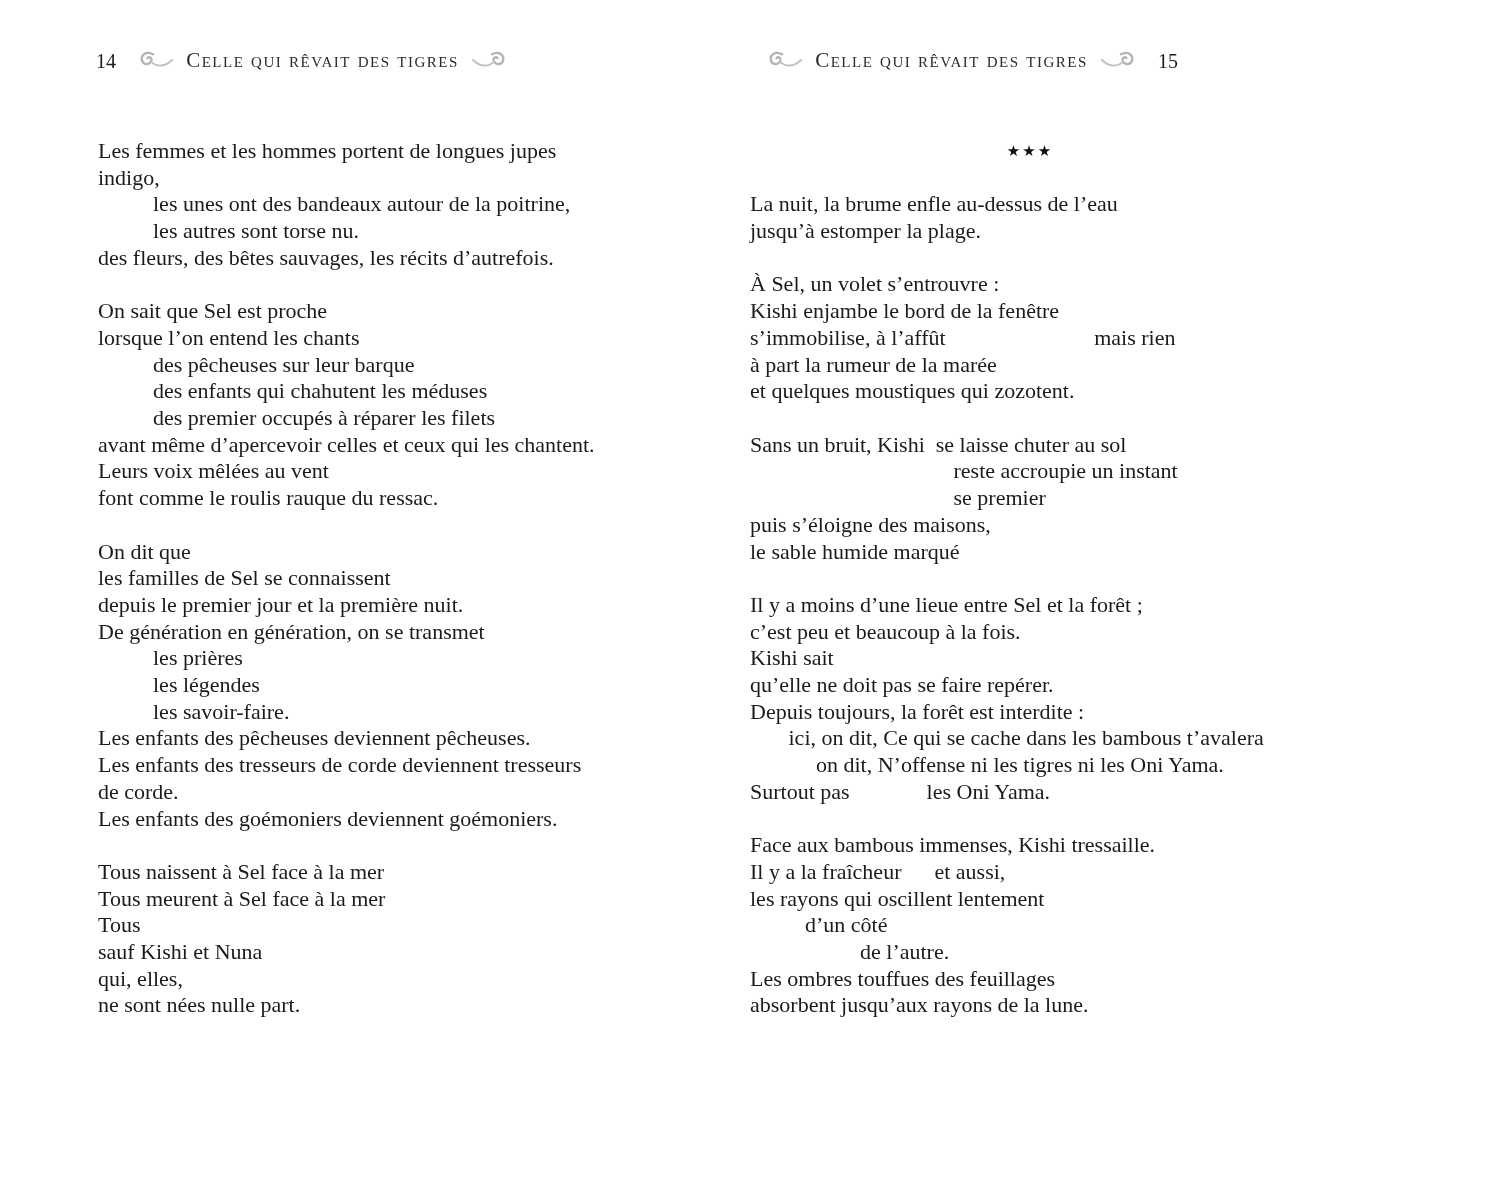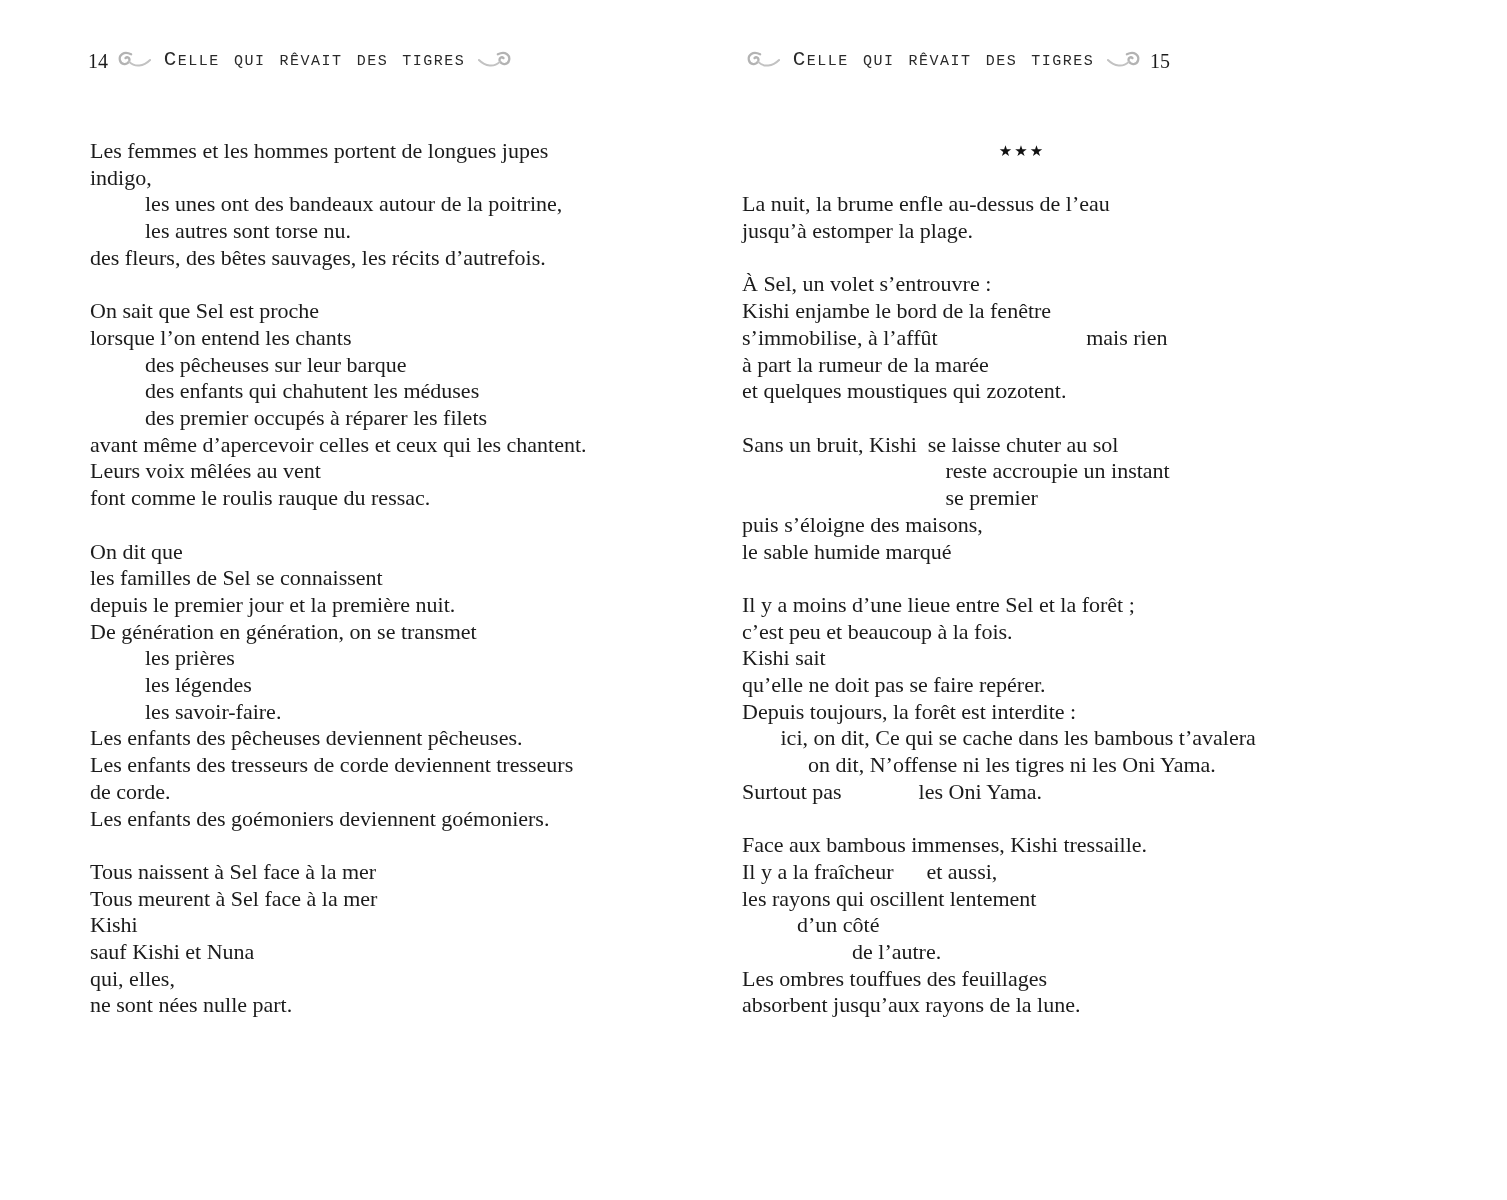--- a/index.html
+++ b/index.html
@@ -1,28 +1,27 @@
 <!DOCTYPE html>
 <html><head>
 <meta charset="utf-8">
 <style>
   html,body{margin:0;padding:0;}
   body{
     width:1507px;height:1200px;background:#ffffff;
     font-family:"Liberation Serif", serif;color:#1b1b1b;
     overflow:hidden;
   }
-  .spread{display:flex;width:1258px;height:1200px;}
+  .spread{display:flex;width:1258px;height:1200px;padding-left:8px;}
   .page{position:relative;width:753.5px;height:1200px;}
   .header{position:absolute;top:46px;left:0;right:0;height:30px;}
   .running-head{
     display:flex;justify-content:center;align-items:center;gap:13px;
     font-variant:small-caps;font-size:21px;letter-spacing:1.5px;color:#2a2a2a;
     line-height:28px;
-    font-family:Liberation Mono, monospace;
   }
   .pagenum{position:absolute;top:1px;font-size:20px;color:#1b1b1b;line-height:28px;}
   .page-left .pagenum{left:88px;}
   .page-right .pagenum{right:88px;}
   .orn{flex:0 0 auto;display:block;}
   .orn.flip{transform:scaleX(-1);}
   .body{
     position:absolute;top:138px;left:90px;
     font-size:22px;line-height:26.7px;
   }
@@ -82,21 +81,21 @@
           <div class="line">          les légendes</div>
           <div class="line">          les savoir-faire.</div>
           <div class="line">Les enfants des pêcheuses deviennent pêcheuses.</div>
           <div class="line">Les enfants des tresseurs de corde deviennent tresseurs</div>
           <div class="line">de corde.</div>
           <div class="line">Les enfants des goémoniers deviennent goémoniers.</div>
         </div>
         <div class="stanza">
           <div class="line">Tous naissent à Sel face à la mer</div>
           <div class="line">Tous meurent à Sel face à la mer</div>
-          <div class="line">Kishi</div>
+          <div class="line">Tous</div>
           <div class="line">sauf Kishi et Nuna</div>
           <div class="line">qui, elles,</div>
           <div class="line">ne sont nées nulle part.</div>
         </div>
       </div>
   </section>
 
   <section class="page page-right">
     <div class="header">
       <span class="pagenum">15</span>

